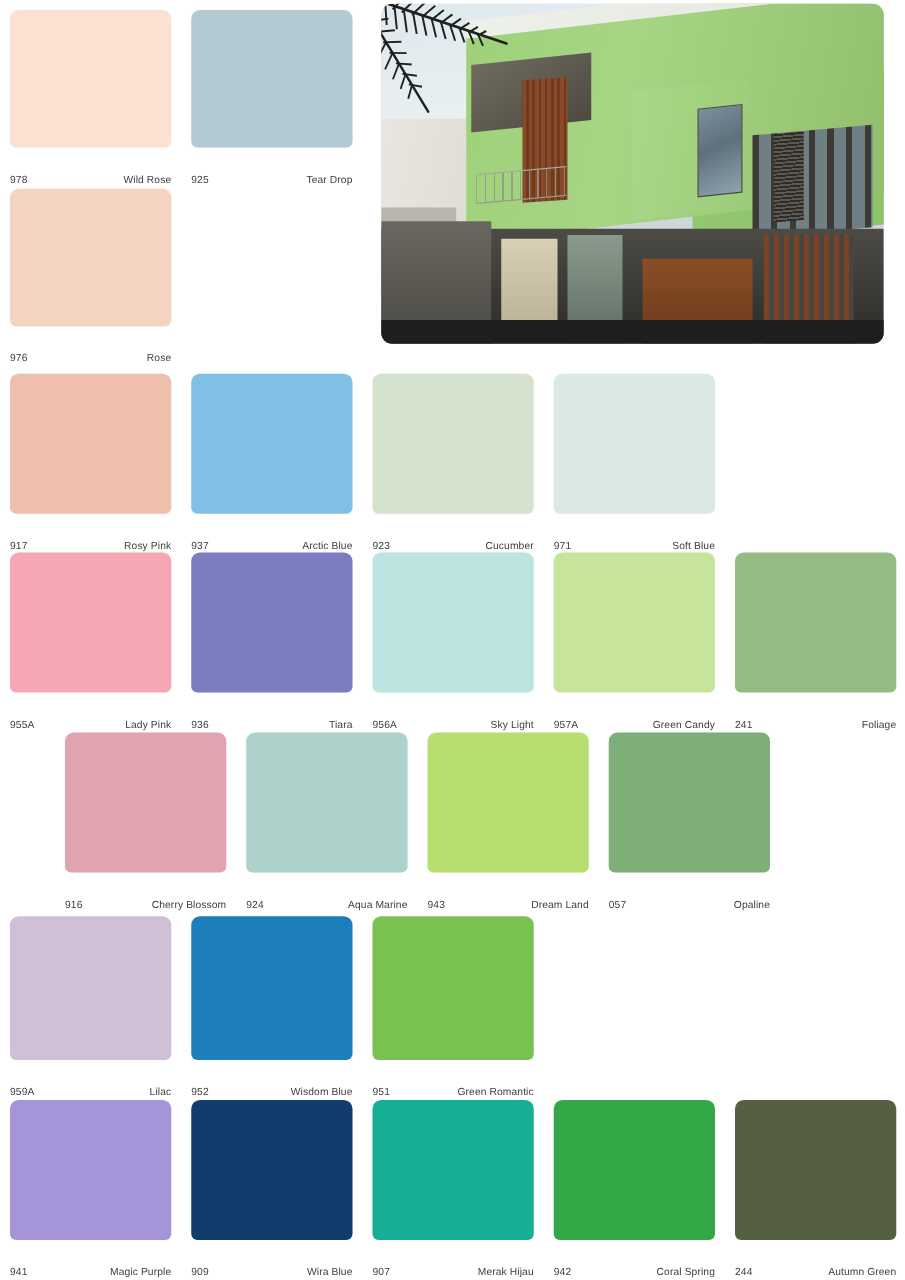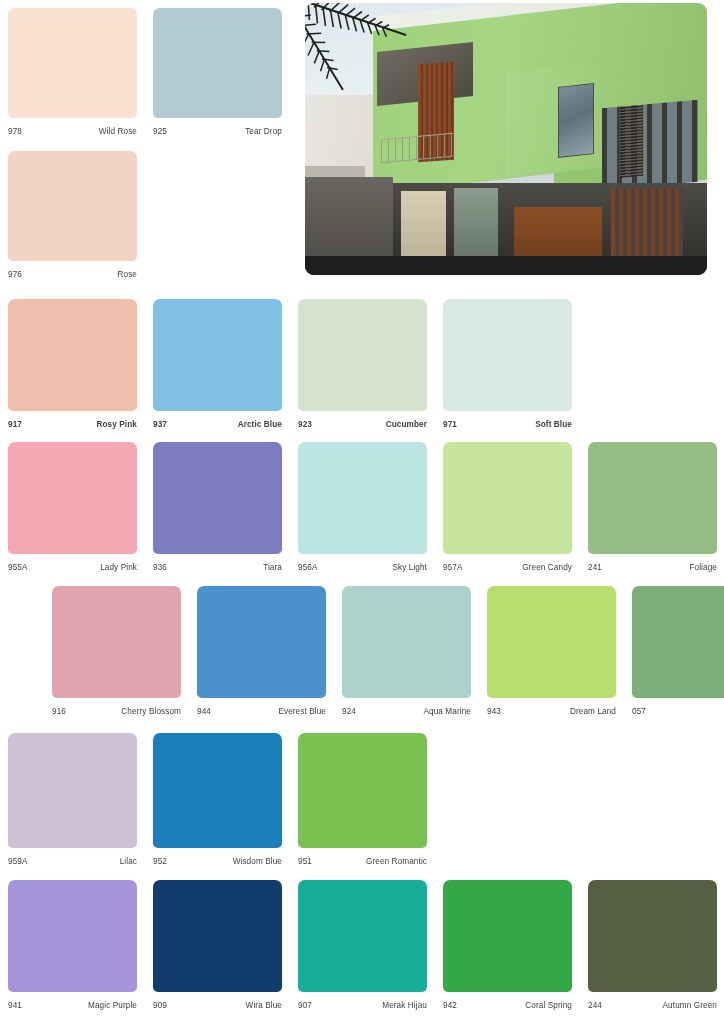--- a/index.html
+++ b/index.html
@@ -46,21 +46,21 @@
   .chip {
     width: 100%;
     border-radius: 7px 7px 5px 5px;
     box-shadow: 0 0 0 0.5px rgba(0,0,0,0.025);
   }
 
   .caption {
     display: flex;
     justify-content: space-between;
     align-items: baseline;
-    margin-top: 8px;
+    margin-top: 20px;
     font-size: 8.2px;
     line-height: 11px;
     color: #3e3e3e;
     letter-spacing: 0.1px;
     white-space: nowrap;
   }
 
   .caption .code {
     font-size: 8.2px;
     color: #3e3e3e;
@@ -422,21 +422,21 @@
       </div>
       <div class="row short" style="top: 151px;">
         <div class="cell">
           <div class="chip" style="height: 110px; background: rgb(243, 211, 194);"></div>
           <div class="caption">
             <span class="code">976</span>
             <span class="cname">Rose</span>
           </div>
         </div>
       </div>
-      <div class="row" style="top: 299px; font-weight: bold;">
+      <div class="row" style="top: 299px;">
         <div class="cell">
           <div class="chip" style="height: 112px; background: rgb(239, 191, 174);"></div>
           <div class="caption">
             <span class="code">917</span>
             <span class="cname">Rosy Pink</span>
           </div>
         </div>
         <div class="cell">
           <div class="chip" style="height: 112px; background: rgb(127, 192, 228);"></div>
           <div class="caption">
@@ -498,27 +498,20 @@
       </div>
       <div class="row" style="top: 586px; padding-left: 44px;">
         <div class="cell">
           <div class="chip" style="height: 112px; background: rgb(223, 164, 175);"></div>
           <div class="caption">
             <span class="code">916</span>
             <span class="cname">Cherry Blossom</span>
           </div>
         </div>
         <div class="cell">
-          <div class="chip" style="height: 112px; background: rgb(75, 146, 204);"></div>
-          <div class="caption">
-            <span class="code">944</span>
-            <span class="cname">Everest Blue</span>
-          </div>
-        </div>
-        <div class="cell">
           <div class="chip" style="height: 112px; background: rgb(173, 210, 204);"></div>
           <div class="caption">
             <span class="code">924</span>
             <span class="cname">Aqua Marine</span>
           </div>
         </div>
         <div class="cell">
           <div class="chip" style="height: 112px; background: rgb(183, 222, 110);"></div>
           <div class="caption">
             <span class="code">943</span>

